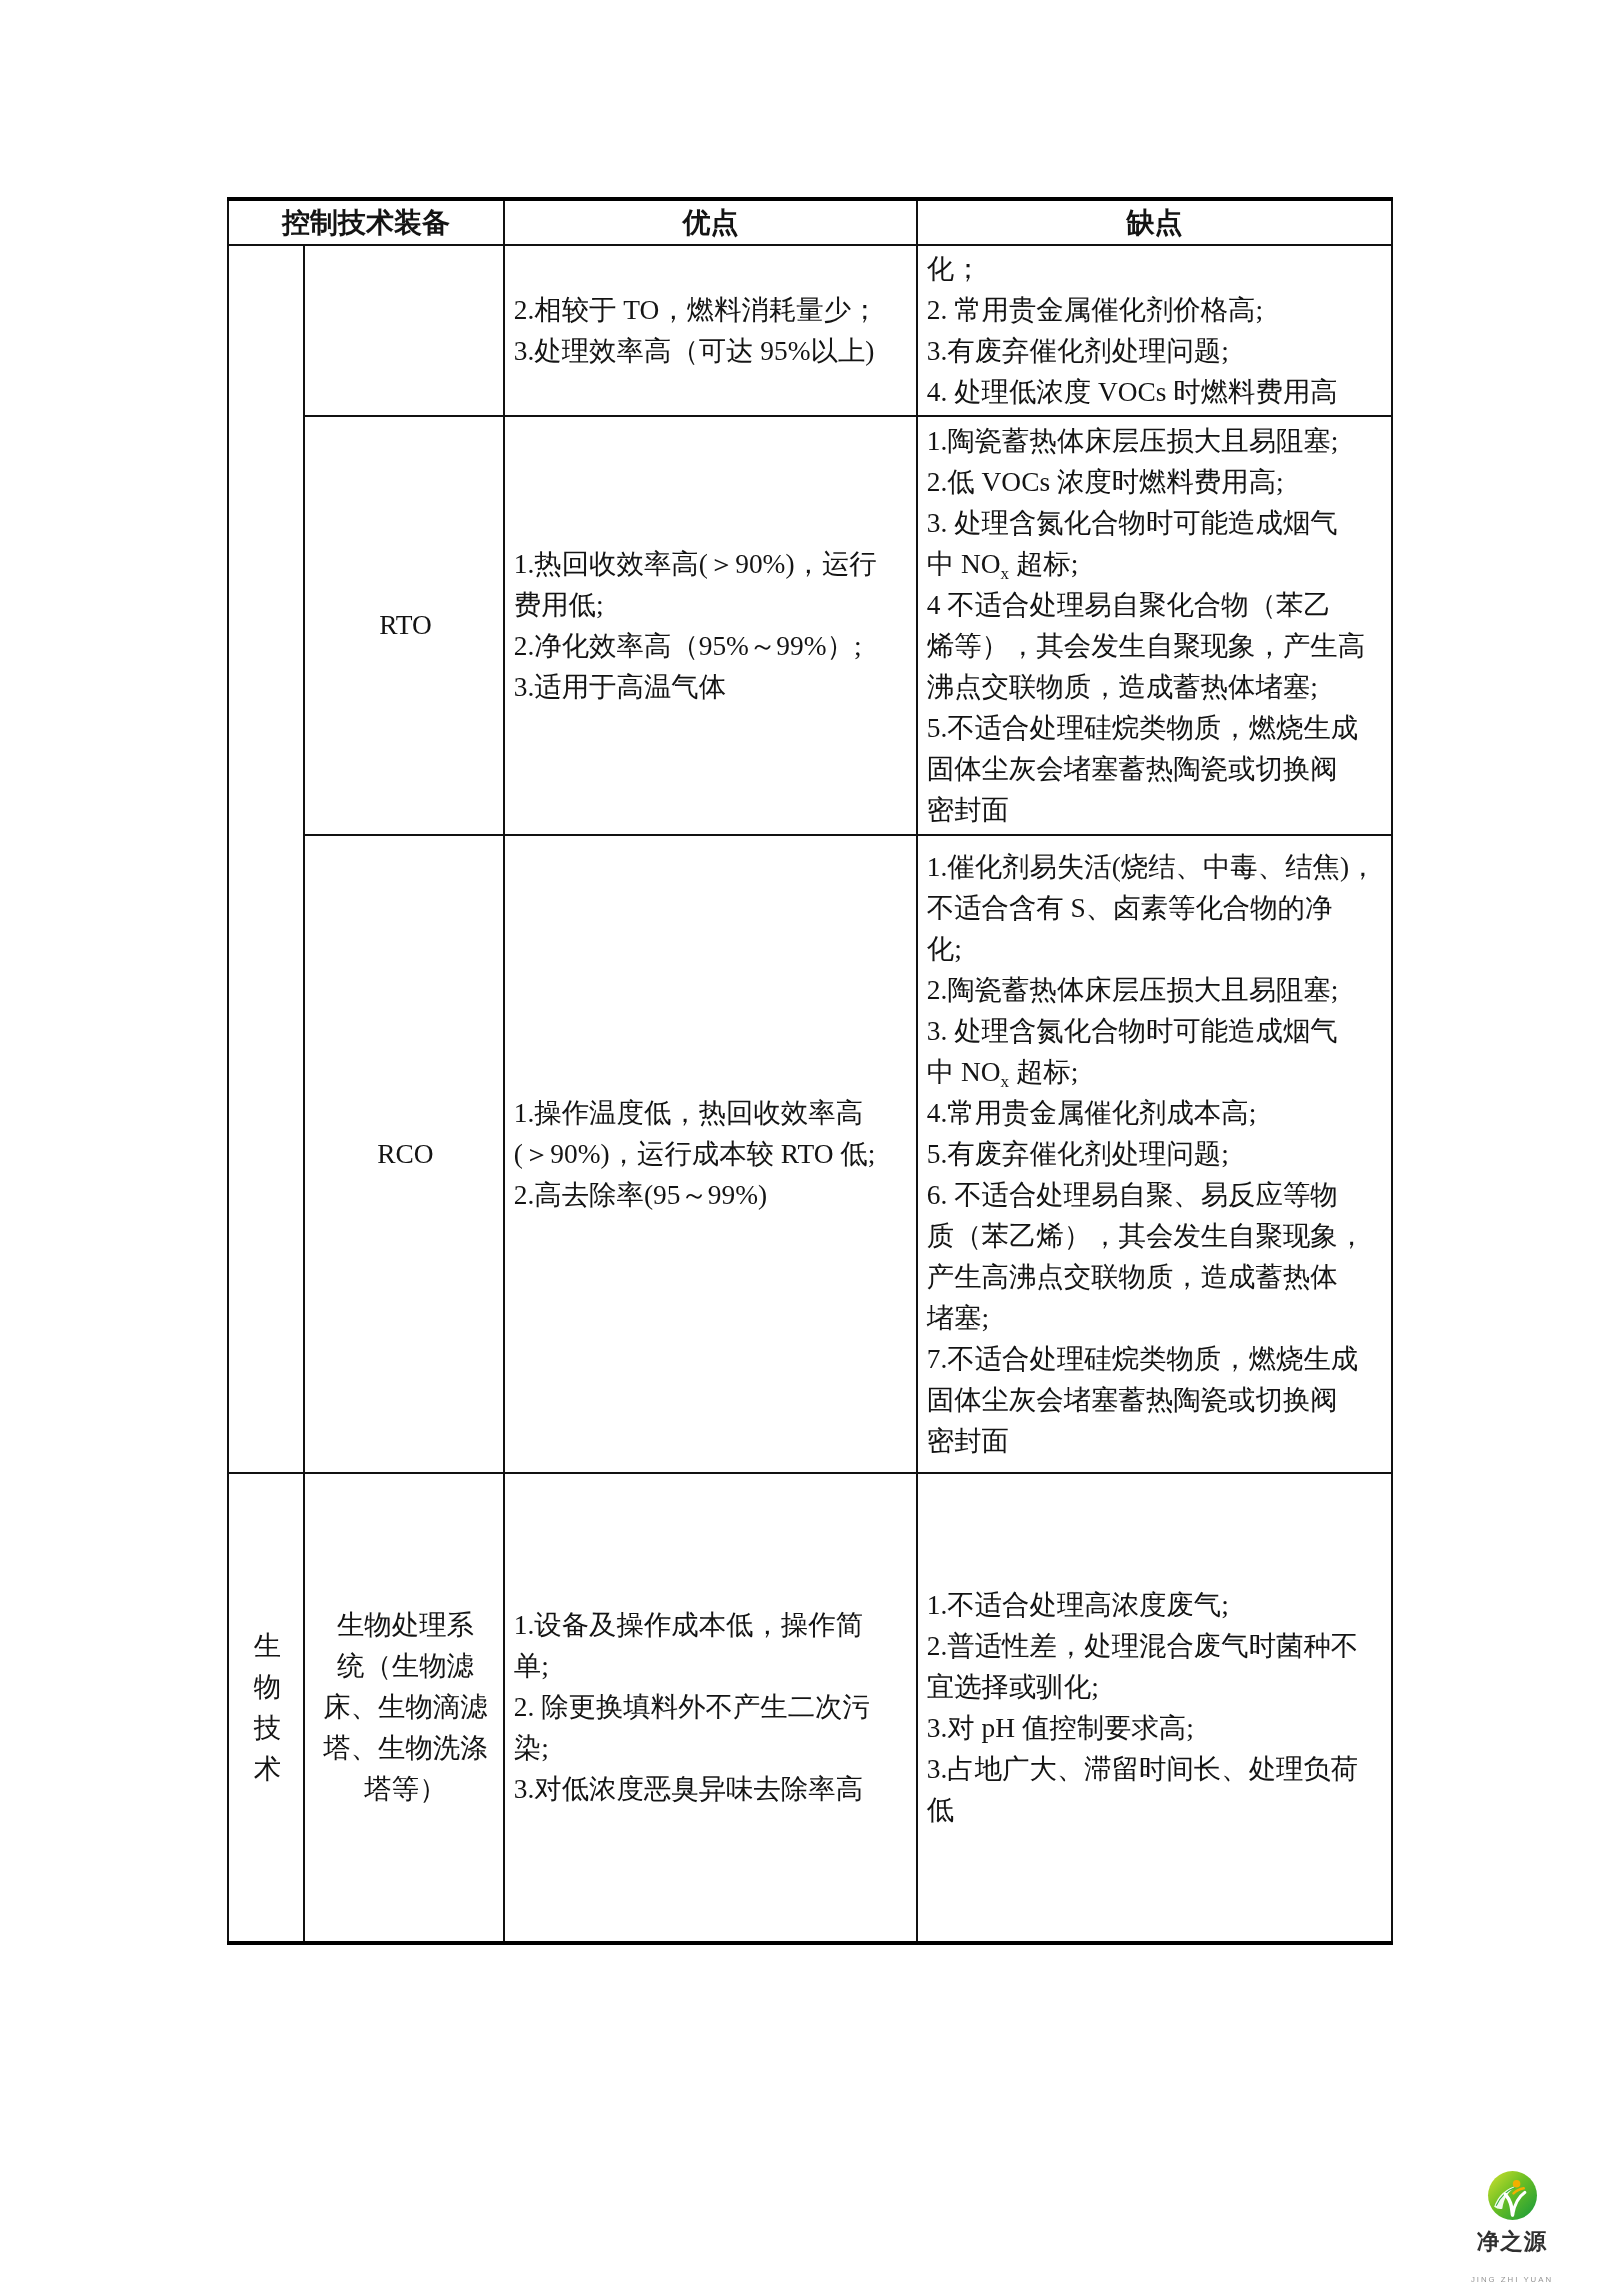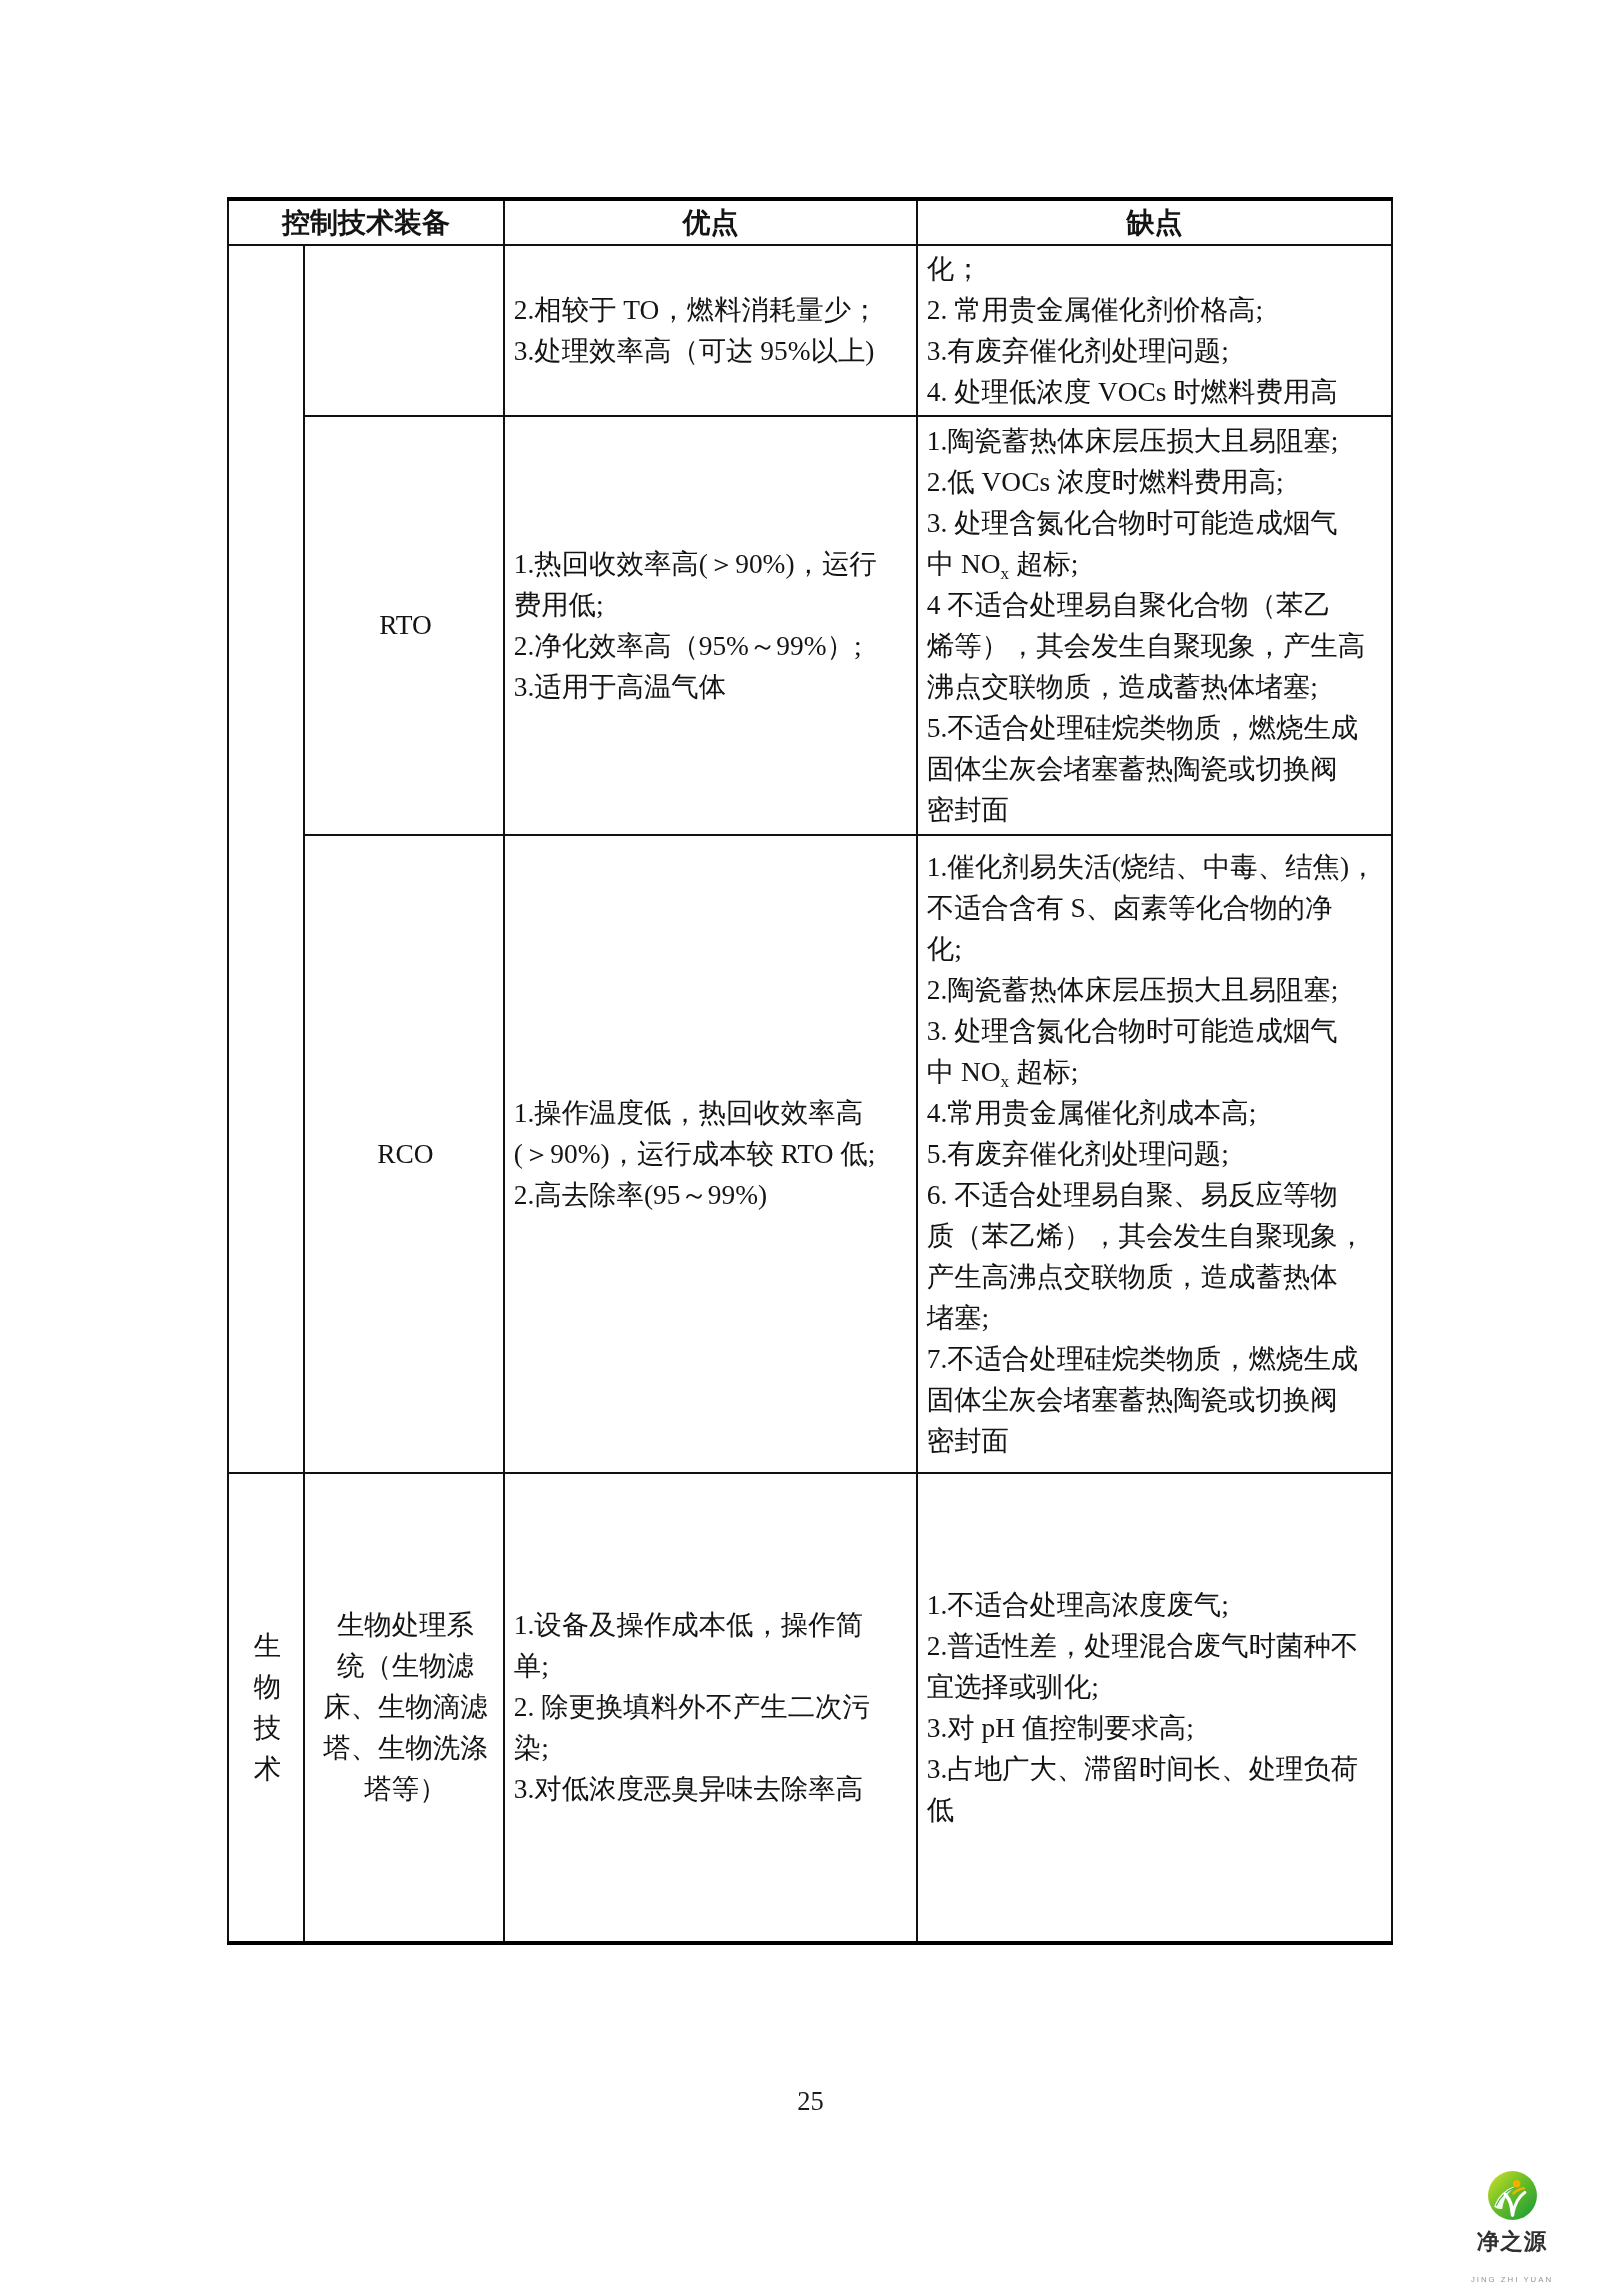--- a/index.html
+++ b/index.html
@@ -75,23 +75,20 @@
 
     <tr style="height:470px">
       <td class="center-text">生<br>物<br>技<br>术</td>
       <td class="center-text">生物处理系<br>统（生物滤<br>床、生物滴滤<br>塔、生物洗涤<br>塔等）</td>
       <td>1.设备及操作成本低，操作简<br>单;<br>2. 除更换填料外不产生二次污<br>染;<br>3.对低浓度恶臭异味去除率高</td>
       <td>1.不适合处理高浓度废气;<br>2.普适性差，处理混合废气时菌种不<br>宜选择或驯化;<br>3.对 pH 值控制要求高;<br>3.占地广大、滞留时间长、处理负荷<br>低</td>
     </tr>
   </tbody>
     </table>
 
-  <div class="pageno-wrap">
-    <span class="pageno">25</span>
-  </div>
 
   <div class="logo">
     <svg class="logo-mark" width="51" height="51" viewBox="0 0 100 100">
       <defs>
         <linearGradient id="lg" x1="0" y1="0" x2="1" y2="1">
           <stop offset="0" stop-color="#d3e22f"></stop>
           <stop offset="0.45" stop-color="#6cbf23"></stop>
           <stop offset="1" stop-color="#12993c"></stop>
         </linearGradient>
       </defs>

